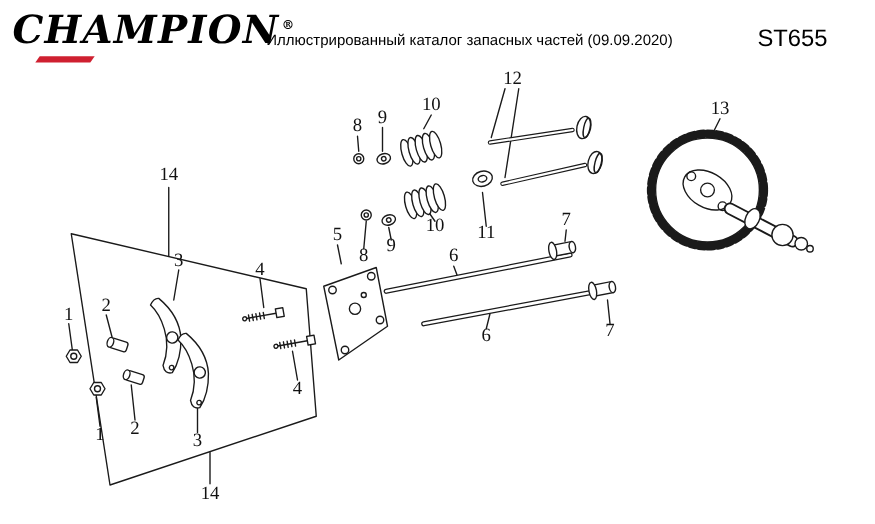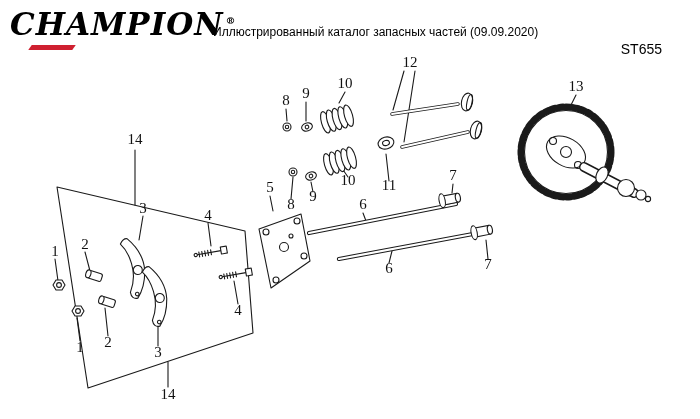--- a/index.html
+++ b/index.html
@@ -12,21 +12,21 @@
     position:absolute;left:10px;top:6px;
     font-family:"DejaVu Serif",serif;font-style:italic;font-weight:bold;
     font-size:31px;letter-spacing:1px;white-space:nowrap;
   }
   .brand sup{font-size:10px;font-style:normal;vertical-align:super;margin-left:2px;}
   .red-swoosh{
     position:absolute;left:30px;top:45px;width:44px;height:5px;
     transform:skewX(-35deg);
   }
   .title{position:absolute;left:213px;top:25px;font-size:12px;}
-  .model{position:absolute;right:10px;top:21px;font-size:14px;margin-top:20px;}
+  .model{position:absolute;right:10px;top:21px;font-size:19px;}
   svg{position:absolute;left:0;top:0;}
   .callout{
     font-family:"Liberation Serif",serif;font-size:15px;fill:#111;
     text-anchor:middle;
   }
 </style>
 </head>
 <body>
 
 <div class="header">

